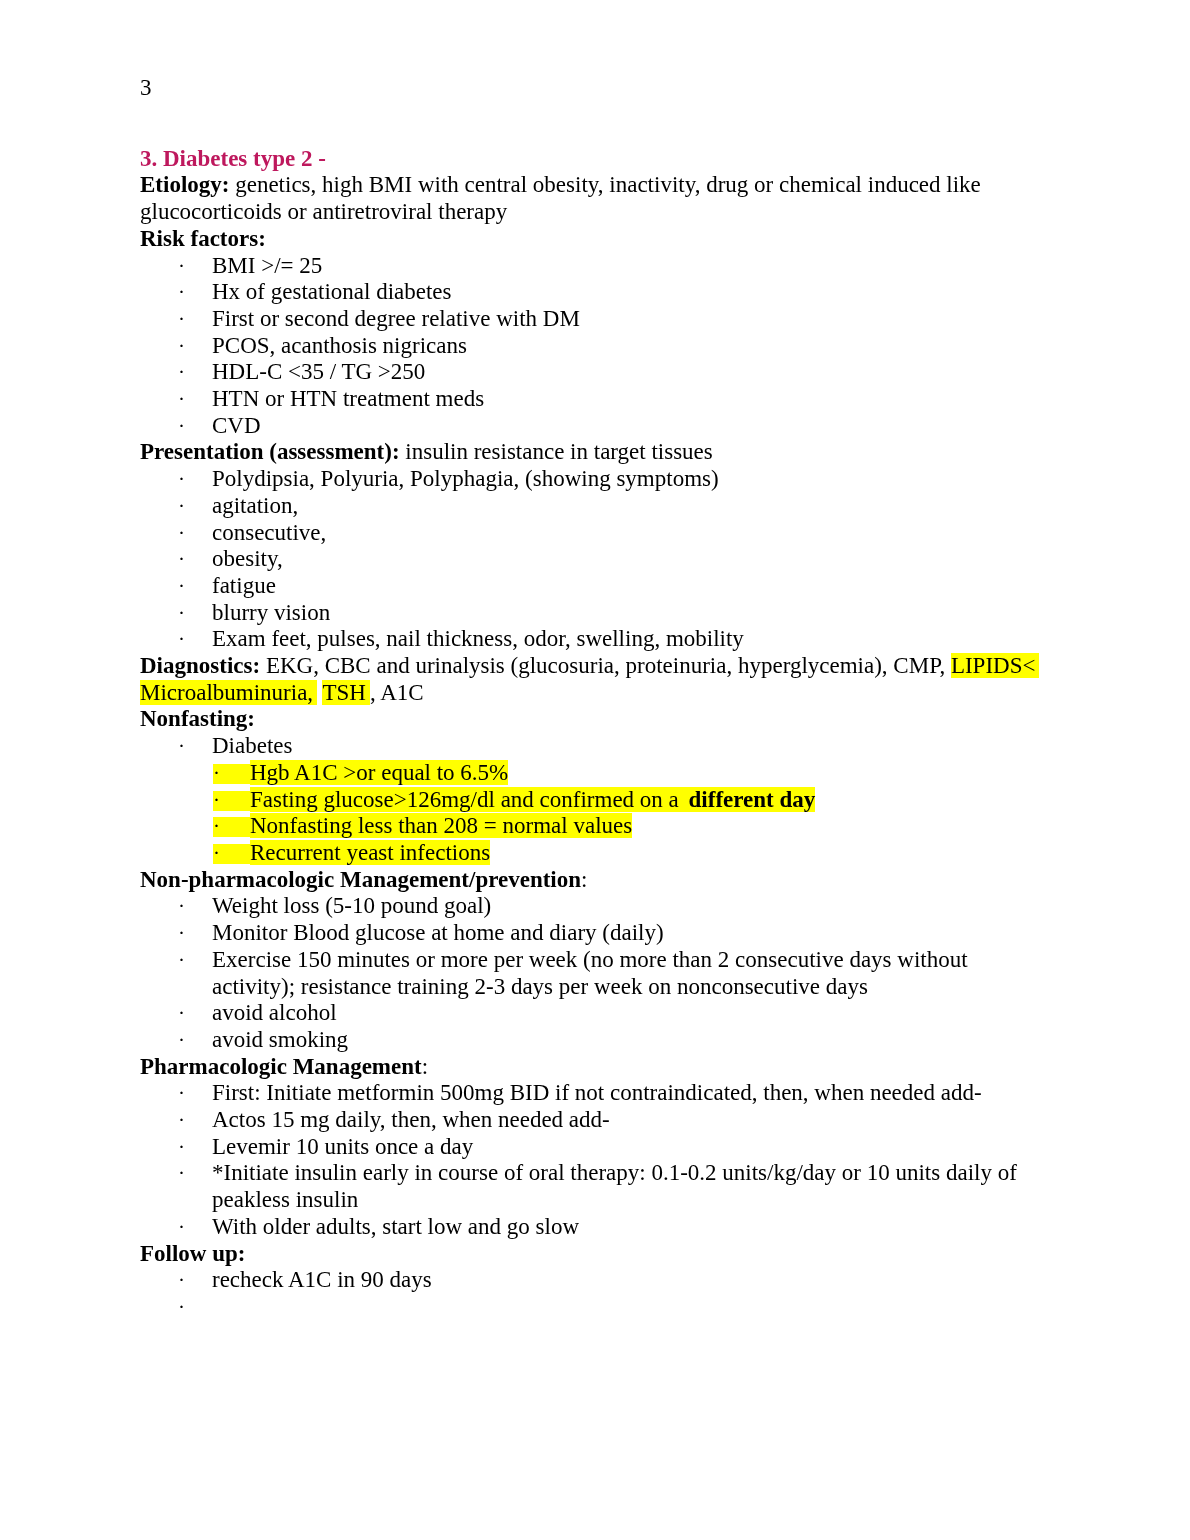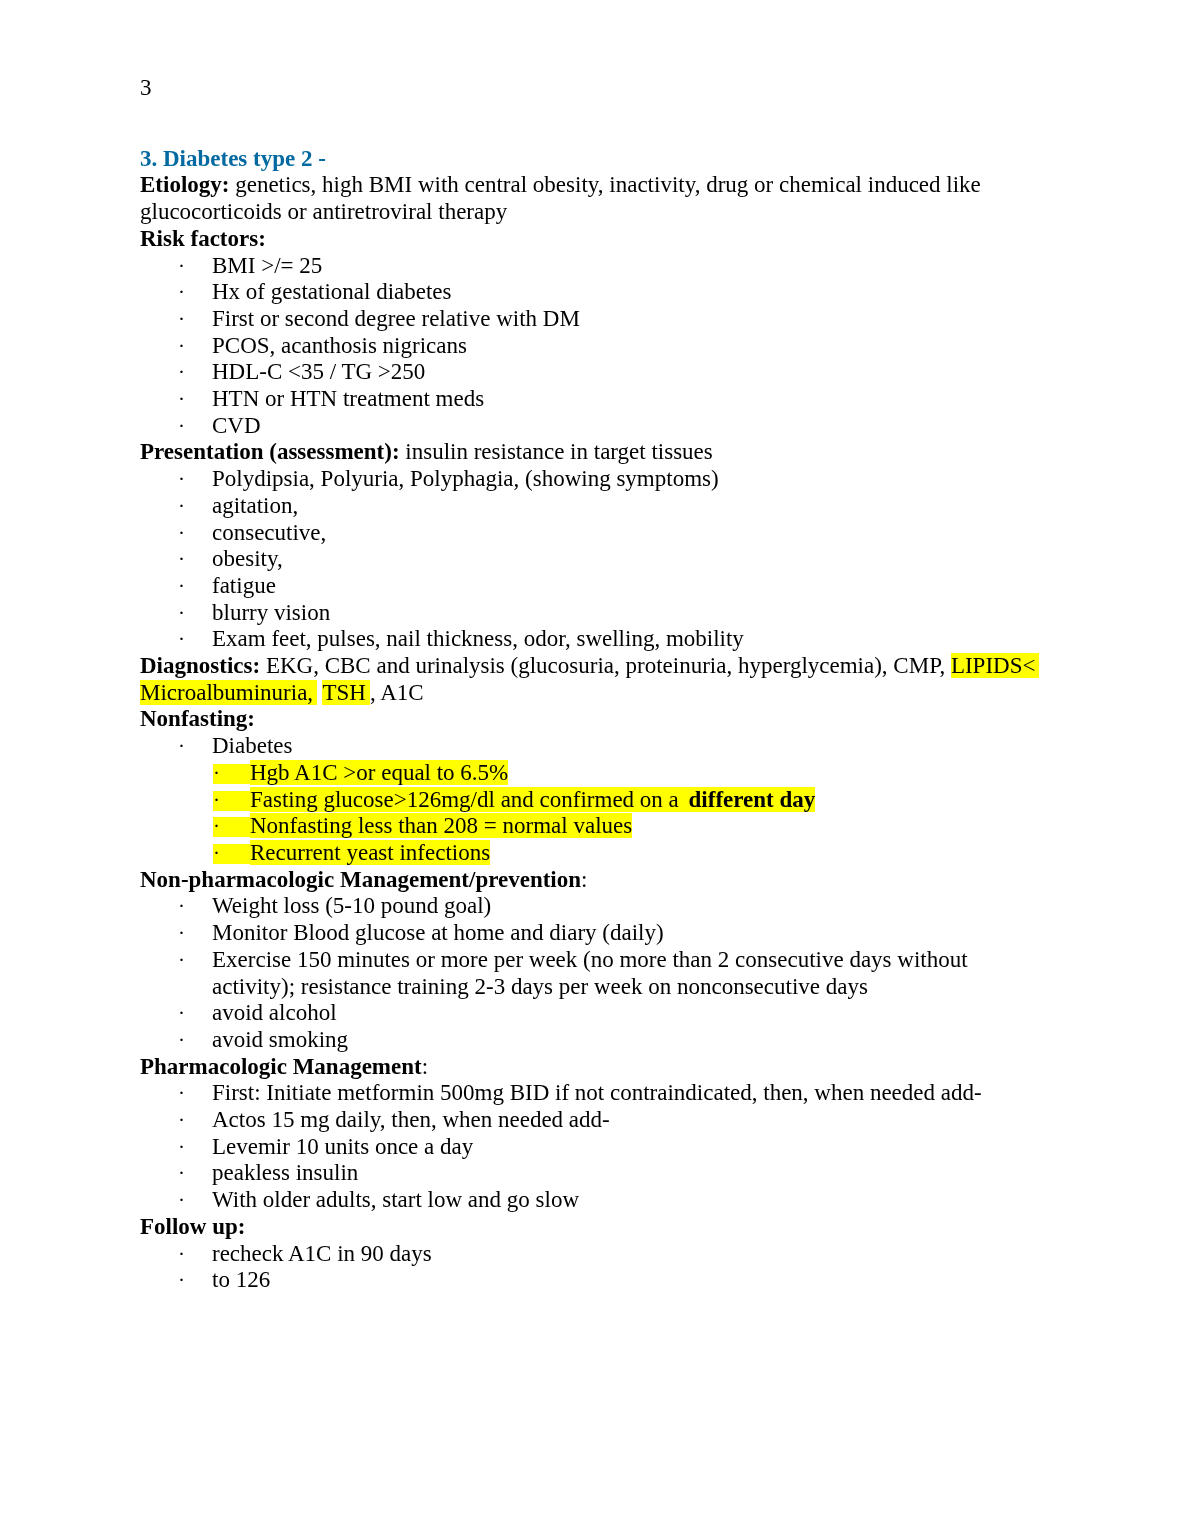--- a/index.html
+++ b/index.html
@@ -48,21 +48,21 @@
     line-height: 19px;
   }
 </style>
 </head>
 <body>
 
 <div class="page">
   <div class="line">3</div>
   <div class="spacer"></div>
   <div id="doc-body">
-      <div class="line"><span class="s b" style="color: #0369a1; margin-top: 8px;">3. Diabetes type 2 -</span></div>
+      <div class="line"><span class="s b" style="color: #be185d; margin-top: 8px;">3. Diabetes type 2 -</span></div>
       <div class="line"><span class="s b">Etiology:</span><span class="s"> genetics, high BMI with central obesity, inactivity, drug or chemical induced like</span></div>
       <div class="line"><span class="s">glucocorticoids or antiretroviral therapy</span></div>
       <div class="line"><span class="s b">Risk factors:</span></div>
       <div class="line li1"><span class="marker">·</span><span class="s">BMI &gt;/= 25</span></div>
       <div class="line li1"><span class="marker">·</span><span class="s">Hx of gestational diabetes</span></div>
       <div class="line li1"><span class="marker">·</span><span class="s">First or second degree relative with DM</span></div>
       <div class="line li1"><span class="marker">·</span><span class="s">PCOS, acanthosis nigricans</span></div>
       <div class="line li1"><span class="marker">·</span><span class="s">HDL-C &lt;35 / TG &gt;250</span></div>
       <div class="line li1"><span class="marker">·</span><span class="s">HTN or HTN treatment meds</span></div>
       <div class="line li1"><span class="marker">·</span><span class="s">CVD</span></div>
@@ -87,21 +87,20 @@
       <div class="line li1"><span class="marker">·</span><span class="s">Weight loss (5-10 pound goal)</span></div>
       <div class="line li1"><span class="marker">·</span><span class="s">Monitor Blood glucose at home and diary (daily)</span></div>
       <div class="line li1"><span class="marker">·</span><span class="s">Exercise 150 minutes or more per week (no more than 2 consecutive days without</span></div>
       <div class="line li1"><span class="s">activity); resistance training 2-3 days per week on nonconsecutive days</span></div>
       <div class="line li1"><span class="marker">·</span><span class="s">avoid alcohol</span></div>
       <div class="line li1"><span class="marker">·</span><span class="s">avoid smoking</span></div>
       <div class="line"><span class="s b">Pharmacologic Management</span><span class="s">:</span></div>
       <div class="line li1"><span class="marker">·</span><span class="s">First: Initiate metformin 500mg BID if not contraindicated, then, when needed add-</span></div>
       <div class="line li1"><span class="marker">·</span><span class="s">Actos 15 mg daily, then, when needed add-</span></div>
       <div class="line li1"><span class="marker">·</span><span class="s">Levemir 10 units once a day</span></div>
-      <div class="line li1"><span class="marker">·</span></div>
+      <div class="line li1"><span class="marker">·</span><span class="s">*Initiate insulin early in course of oral therapy: 0.1-0.2 units/kg/day or 10 units daily of</span></div>
       <div class="line li1"><span class="s">peakless insulin</span></div>
       <div class="line li1"><span class="marker">·</span><span class="s">With older adults, start low and go slow</span></div>
       <div class="line"><span class="s b">Follow up:</span></div>
       <div class="line li1"><span class="marker">·</span><span class="s">recheck A1C in 90 days</span></div>
       <div class="line li1"><span class="marker">·</span></div>
-      <div class="line li1"><span class="s">to 126</span></div>
     </div>
 </div>
 
 </body></html>

